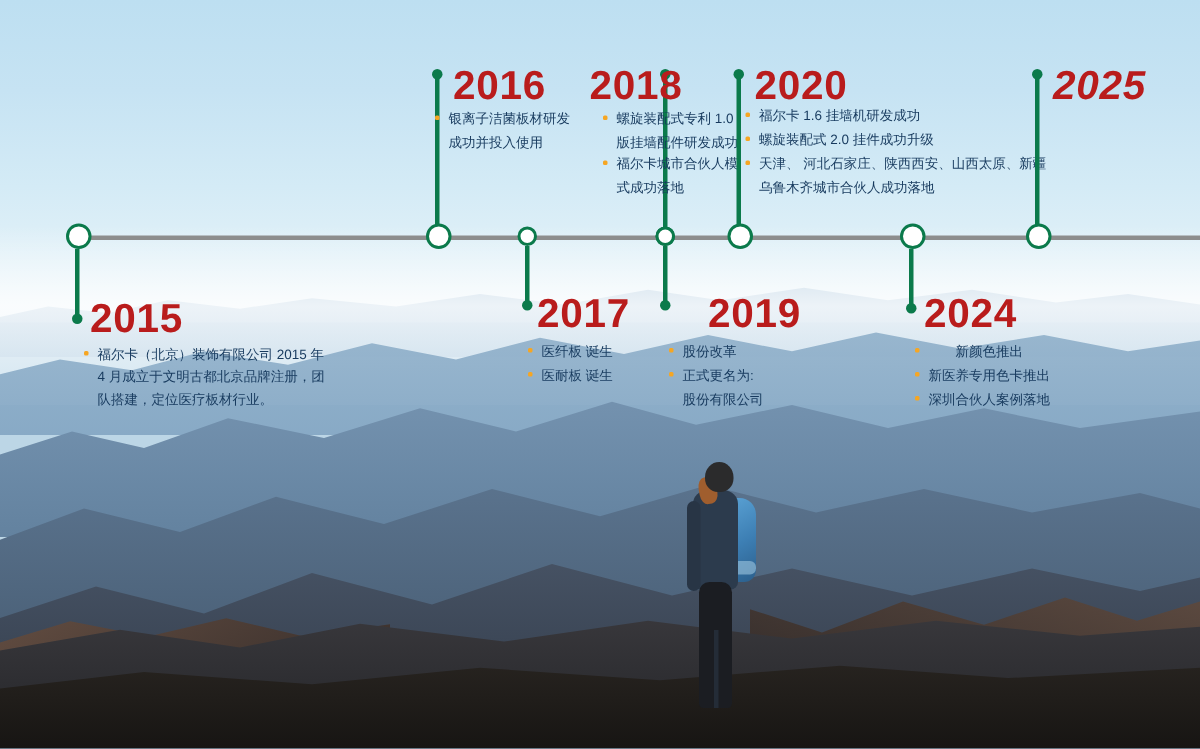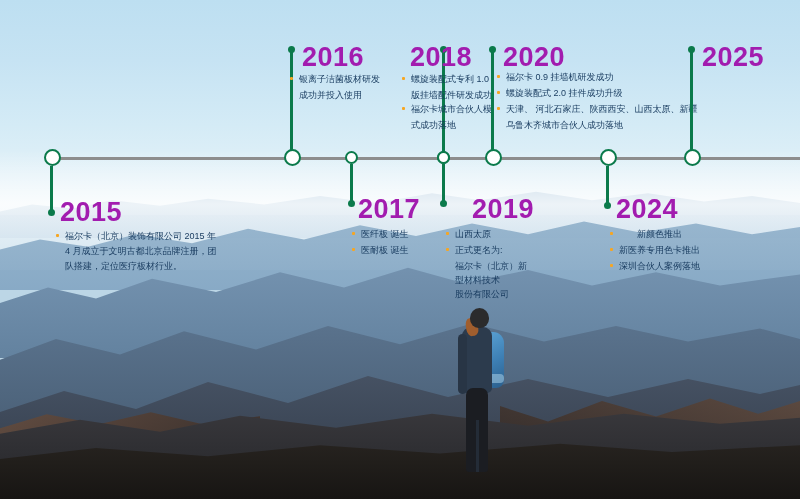--- a/index.html
+++ b/index.html
@@ -68,21 +68,21 @@
   .axis{position:absolute;left:46px;top:157px;width:754px;height:3px;background:#8d8d8d;}
 
   .node{position:absolute;border-radius:50%;background:#ffffff;
         border:2px solid #0b7a4b;box-sizing:border-box;}
   .node.big{width:17px;height:17px;}
   .node.small{width:13px;height:13px;}
 
   .stem{position:absolute;width:3px;background:#0b7a4b;}
   .stem-dot{position:absolute;width:7px;height:7px;border-radius:50%;background:#0b7a4b;}
 
-  .year{position:absolute;color:#a21caf;font-size:27px;font-weight:700;
+  .year{position:absolute;color:#b91c1c;font-size:27px;font-weight:700;
         letter-spacing:.5px;line-height:1;white-space:nowrap;}
 
   .block{position:absolute;}
   .bullet{position:relative;padding-left:9px;margin-bottom:2px;
           font-size:9px;line-height:14px;color:#173a5e;white-space:nowrap;}
   .bullet::before{content:"";position:absolute;left:0;top:5px;
           width:3px;height:3px;background:#f6a623;border-radius:1px;}
   .para{font-size:9px;line-height:15px;color:#173a5e;position:relative;padding-left:9px;width:160px;}
   .para::before{content:"";position:absolute;left:0;top:5px;width:3px;height:3px;background:#f6a623;border-radius:1px;}
 </style>
@@ -151,54 +151,53 @@
       <span>医纤板 诞生</span>
     </div>
     <div class="bullet">
       <span>医耐板 诞生</span>
     </div>
   </div>
 
   <div class="node small" style="left:437px;top:151px;"></div>
   <div class="stem" style="left:442px;top:50px;height:102px;"></div>
   <div class="stem-dot" style="left:440px;top:46px;"></div>
-  <div class="year" style="left:410px;top:44px;text-align:center;">2018</div>
+  <div class="year" style="left:393px;top:44px;text-align:center;">2018</div>
   <div class="block" style="left:402px;top:72px;">
     <div class="bullet">
       <span>螺旋装配式专利 1.0</span>
     </div>
     <div style="padding-left:9px;font-size:9px;line-height:14px;color:#173a5e;white-space:nowrap;">版挂墙配件研发成功</div>
     <div class="bullet">
       <span>福尔卡城市合伙人模</span>
     </div>
     <div style="padding-left:9px;font-size:9px;line-height:14px;color:#173a5e;white-space:nowrap;">式成功落地</div>
   </div>
 
   <div class="node small" style="left:437px;top:151px;"></div>
   <div class="stem" style="left:442px;top:164px;height:40px;"></div>
   <div class="stem-dot" style="left:440px;top:200px;"></div>
   <div class="year" style="left:472px;top:196px;">2019</div>
   <div class="block" style="left:446px;top:227px;">
     <div class="bullet">
-      <span>山西太原</span>
+      <span>股份改革</span>
     </div>
     <div class="bullet">
       <span>正式更名为:</span>
     </div>
-    <div style="padding-left:9px;font-size:9px;line-height:14px;color:#173a5e;width:78px;">福尔卡（北京）新型材料技术</div>
     <div style="padding-left:9px;font-size:9px;line-height:14px;color:#173a5e;white-space:nowrap;">股份有限公司</div>
   </div>
 
   <div class="node big" style="left:485px;top:149px;"></div>
   <div class="stem" style="left:491px;top:50px;height:100px;"></div>
   <div class="stem-dot" style="left:489px;top:46px;"></div>
   <div class="year" style="left:503px;top:44px;">2020</div>
   <div class="block" style="left:497px;top:70px;">
     <div class="bullet">
-      <span>福尔卡 0.9 挂墙机研发成功</span>
+      <span>福尔卡 1.6 挂墙机研发成功</span>
     </div>
     <div class="bullet">
       <span>螺旋装配式 2.0 挂件成功升级</span>
     </div>
     <div class="bullet">
       <span>天津、 河北石家庄、陕西西安、山西太原、新疆</span>
     </div>
     <div style="padding-left:9px;font-size:9px;line-height:14px;color:#173a5e;white-space:nowrap;">乌鲁木齐城市合伙人成功落地</div>
   </div>
 
@@ -214,15 +213,15 @@
       <span>新医养专用色卡推出</span>
     </div>
     <div class="bullet">
       <span>深圳合伙人案例落地</span>
     </div>
   </div>
 
   <div class="node big" style="left:684px;top:149px;"></div>
   <div class="stem" style="left:690px;top:50px;height:100px;"></div>
   <div class="stem-dot" style="left:688px;top:46px;"></div>
-  <div class="year" style="left:702px;top:44px;">2025</div>
+  <div class="year" style="left:702px;top:44px;font-style:italic;">2025</div>
 
 </div>
 
 </body></html>

